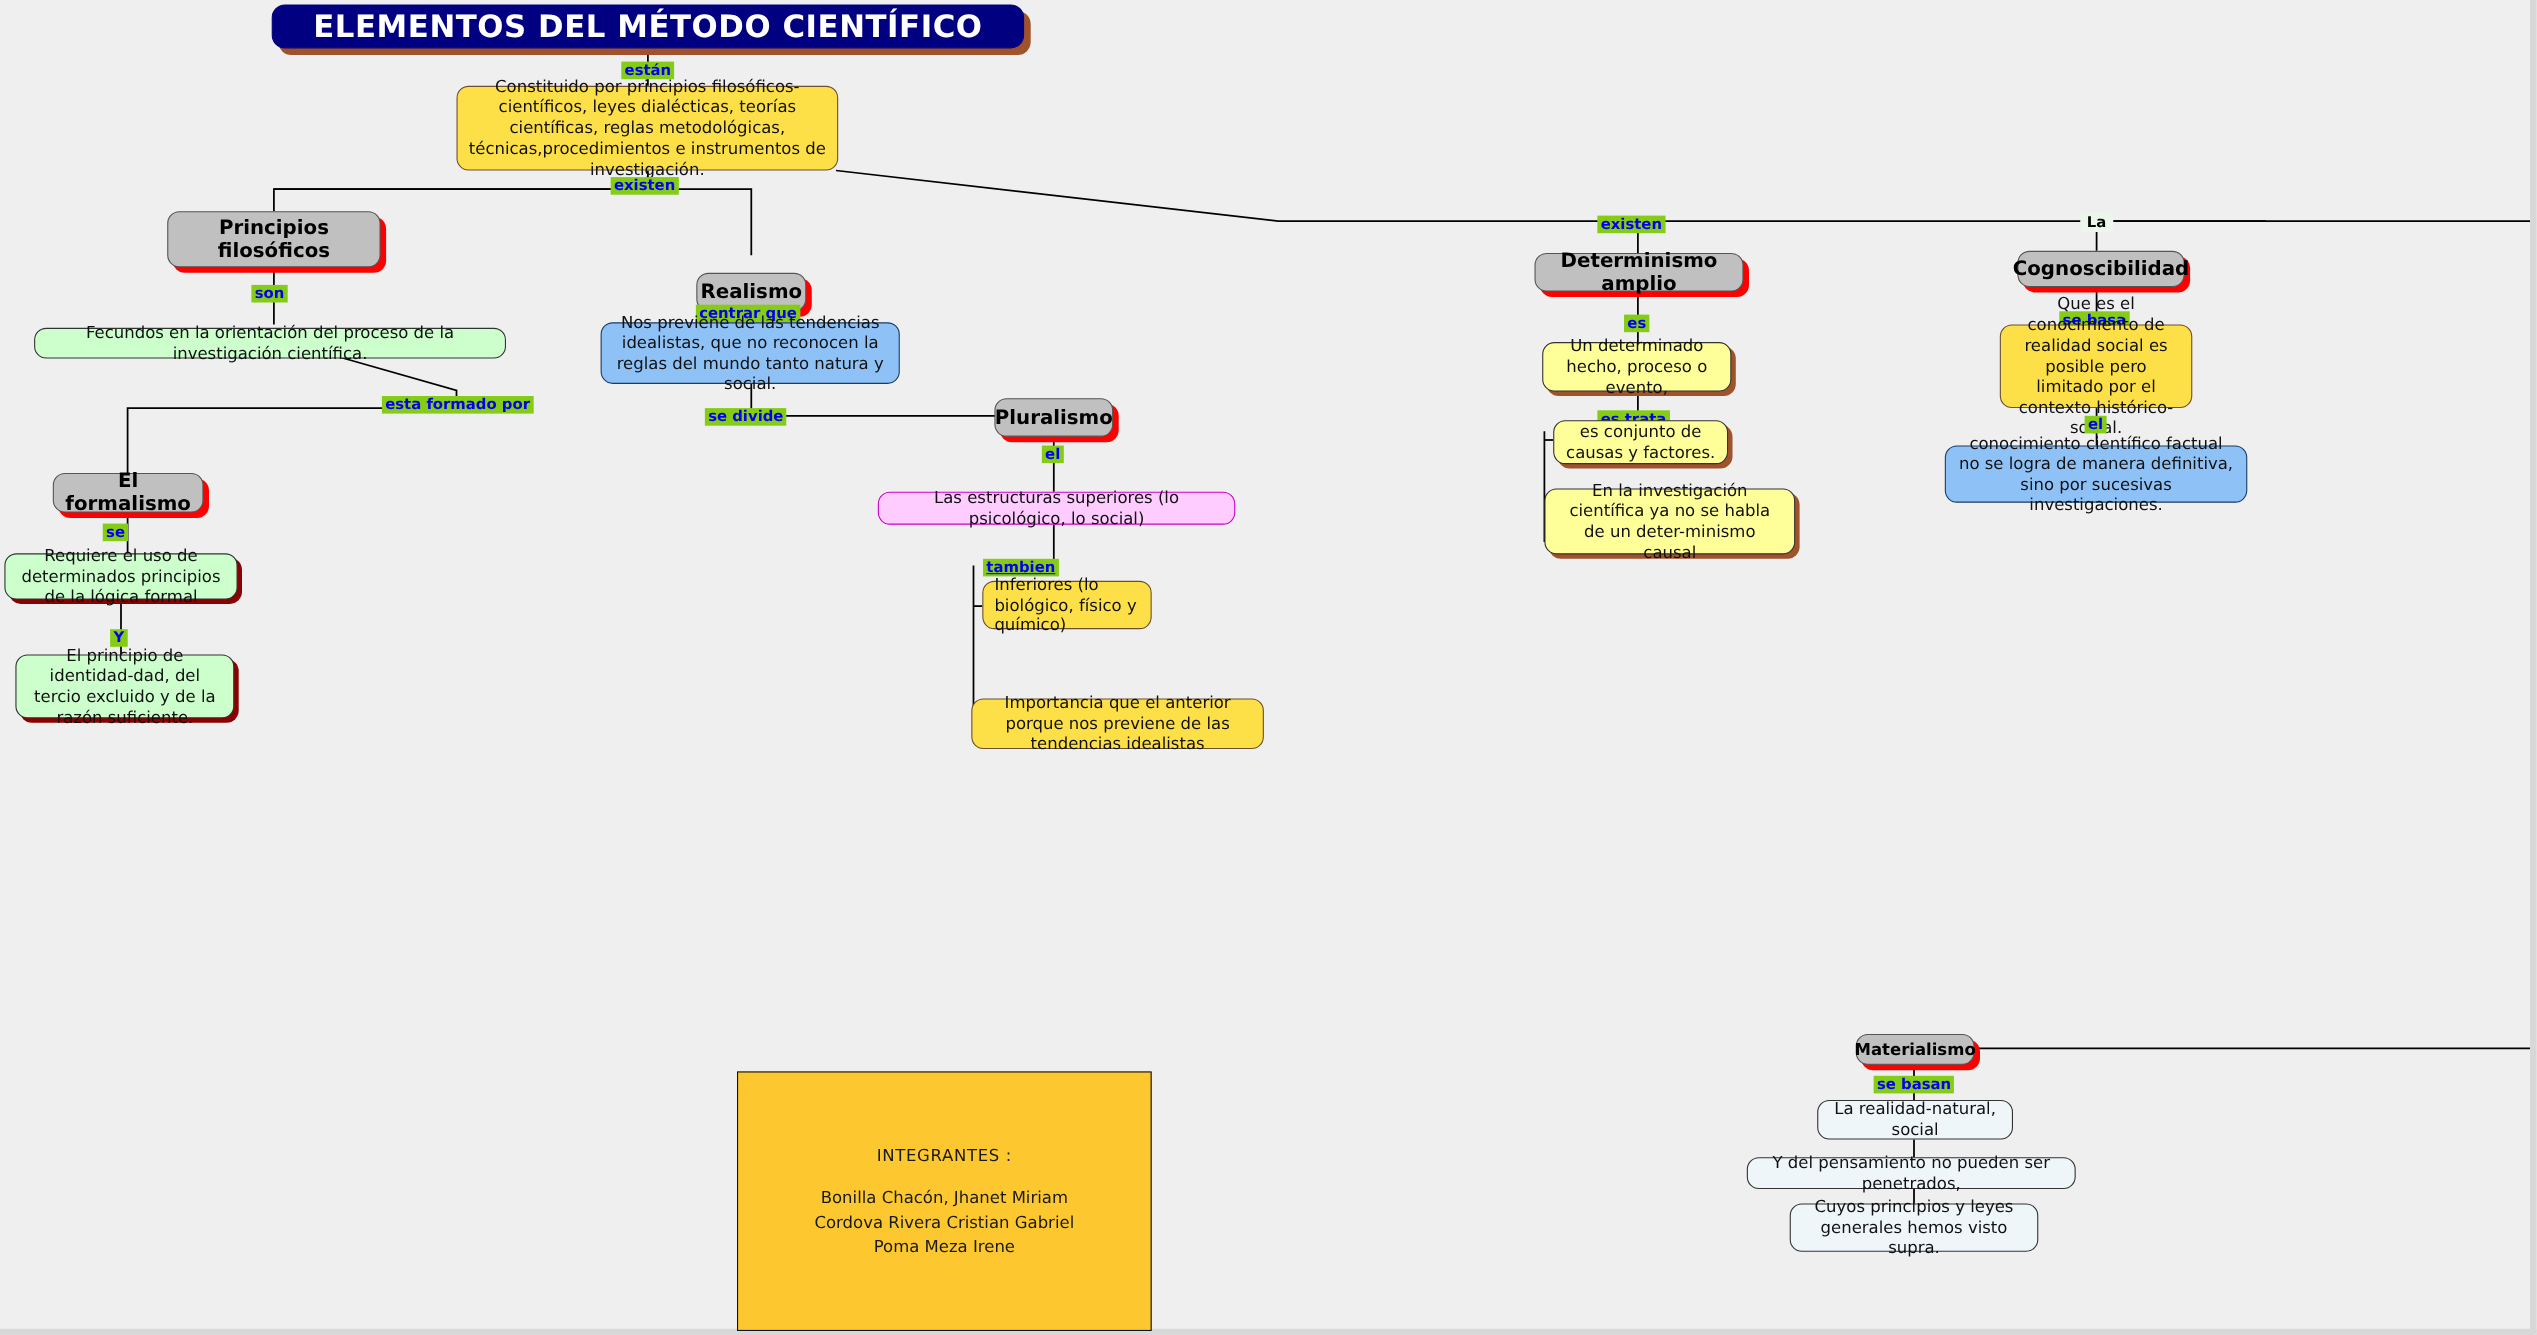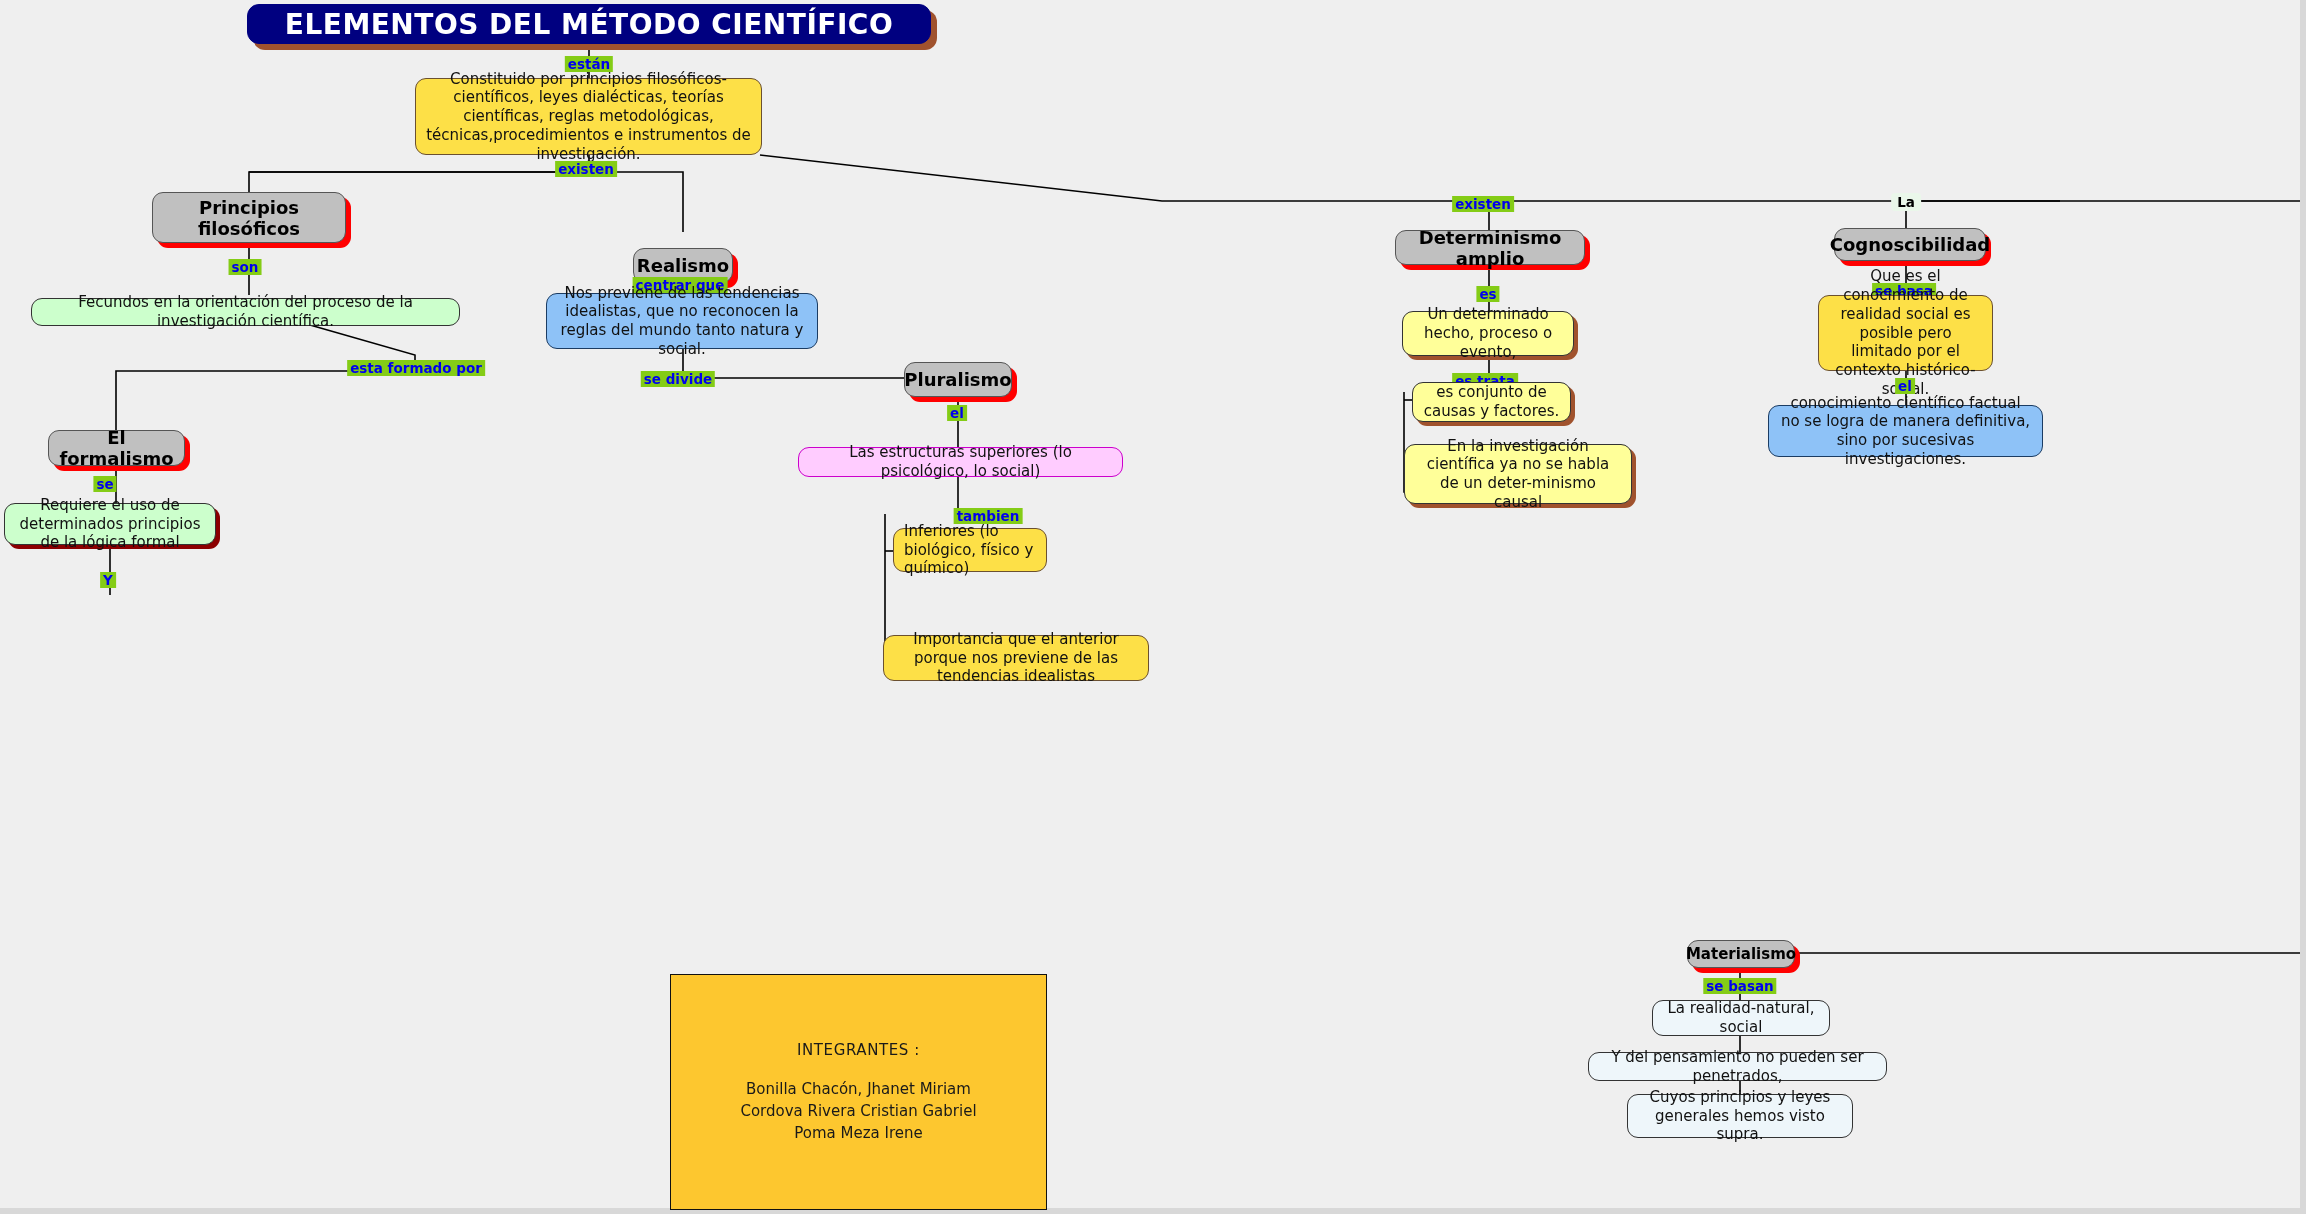--- a/index.html
+++ b/index.html
@@ -154,20 +154,23 @@
   </div>
 
   <div class="linklbl" style="left:105px;top:476px;">se</div>
 
   <div class="node box green-sh" style="left:4px;top:503px;width:212px;height:42px;">
     <span>Requiere el uso de determinados principios de la lógica formal</span>
   </div>
 
   <div class="linklbl" style="left:108px;top:572px;">Y</div>
 
+  <div class="node box green-sh" style="left:14px;top:595px;width:199px;height:58px;">
+    <span>El principio de identidad-dad, del tercio excluido y de la razón suficiente.</span>
+  </div>
 
   <div class="node concept" style="left:633px;top:248px;width:100px;height:35px;">
     <span>Realismo</span>
   </div>
 
   <div class="linklbl" style="left:680px;top:277px;">centrar que</div>
 
   <div class="node box blue" style="left:546px;top:293px;width:272px;height:56px;">
     <span>Nos previene de las tendencias idealistas, que no reconocen la reglas del mundo tanto natura y social.</span>
   </div>
@@ -177,21 +180,21 @@
   <div class="node concept" style="left:904px;top:362px;width:108px;height:35px;">
     <span>Pluralismo</span>
   </div>
 
   <div class="linklbl" style="left:957px;top:405px;">el</div>
 
   <div class="node box pink" style="left:798px;top:447px;width:325px;height:30px;">
     <span>Las estructuras superiores (lo psicológico, lo social)</span>
   </div>
 
-  <div class="linklbl" style="left:988px;top:508px;">tambien</div>
+  <div class="linklbl" style="left:928px;top:508px;text-decoration:underline;">tambien</div>
 
   <div class="node box peach" style="left:893px;top:528px;width:154px;height:44px;text-align:left;justify-content:flex-start;">
     <span>Inferiores (lo biológico, físico y químico)</span>
   </div>
 
   <div class="node box peach" style="left:883px;top:635px;width:266px;height:46px;">
     <span>Importancia que el anterior porque nos previene de las tendencias idealistas</span>
   </div>
 
   <div class="node concept" style="left:1395px;top:230px;width:190px;height:35px;">

